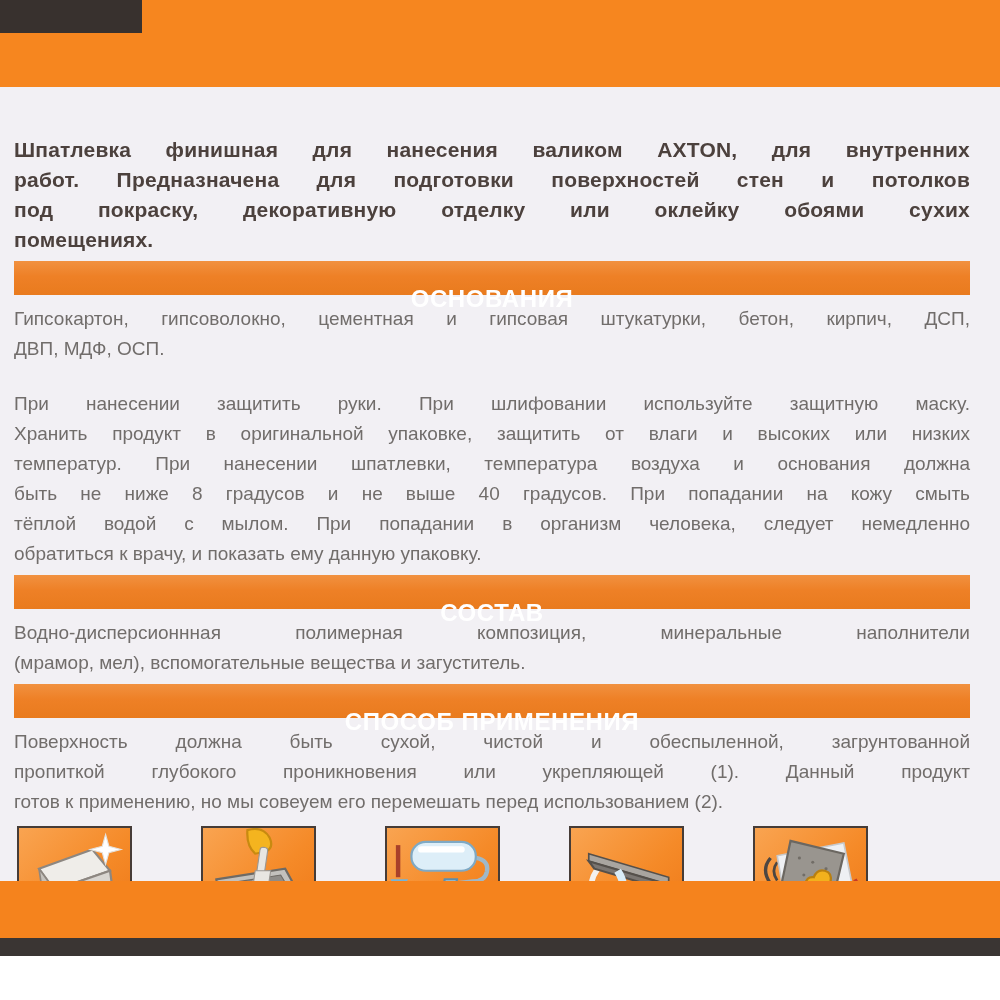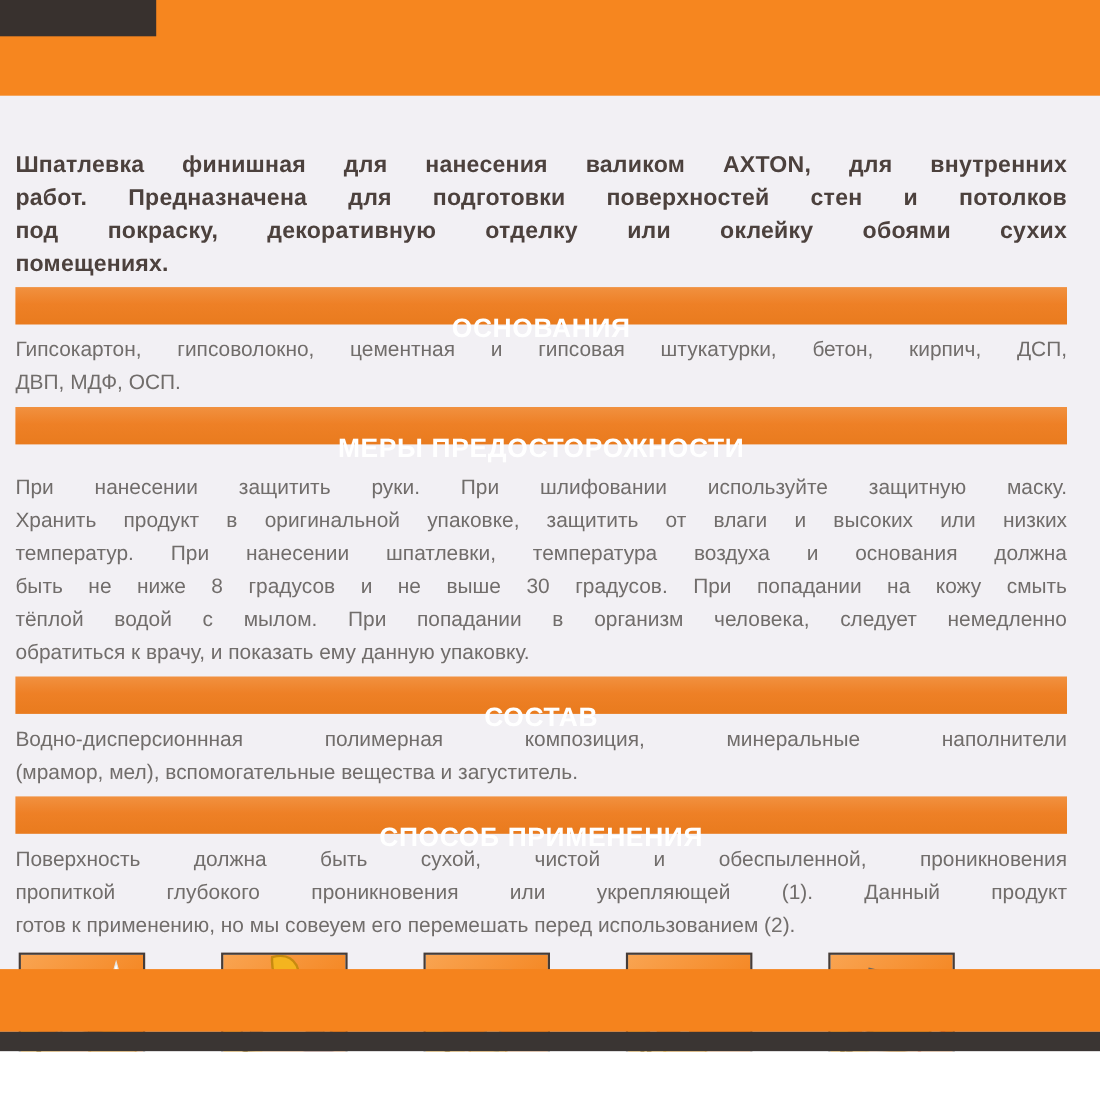--- a/index.html
+++ b/index.html
@@ -57,49 +57,46 @@
       <div class="band">
         <span class="band-title">ОСНОВАНИЯ</span>
       </div>
       <p class="para">
         <span class="ln j">Гипсокартон, гипсоволокно, цементная и гипсовая штукатурки, бетон, кирпич, ДСП,</span>
         <span class="ln">ДВП, МДФ, ОСП.</span>
       </p>
     </div>
 
     <div class="section">
-      <div class="band">
-        <span class="band-title">МЕРЫ ПРЕДОСТОРОЖНОСТИ</span>
-      </div>
       <p class="para tight">
         <span class="ln j">При нанесении защитить руки. При шлифовании используйте защитную маску.</span>
         <span class="ln j">Хранить продукт в оригинальной упаковке, защитить от влаги и высоких или низких</span>
         <span class="ln j">температур. При нанесении шпатлевки, температура воздуха и основания должна</span>
-        <span class="ln j">быть не ниже 8 градусов и не выше 30 градусов. При попадании на кожу смыть</span>
+        <span class="ln j">быть не ниже 8 градусов и не выше 40 градусов. При попадании на кожу смыть</span>
         <span class="ln j">тёплой водой с мылом. При попадании в организм человека, следует немедленно</span>
         <span class="ln">обратиться к врачу, и показать ему данную упаковку.</span>
       </p>
     </div>
 
     <div class="section">
       <div class="band">
         <span class="band-title">СОСТАВ</span>
       </div>
       <p class="para">
         <span class="ln j">Водно-дисперсионнная полимерная композиция, минеральные наполнители</span>
         <span class="ln">(мрамор, мел), вспомогательные вещества и загуститель.</span>
       </p>
     </div>
 
     <div class="section">
       <div class="band">
         <span class="band-title">СПОСОБ ПРИМЕНЕНИЯ</span>
       </div>
       <p class="para">
-        <span class="ln j">Поверхность должна быть сухой, чистой и обеспыленной, проникновения</span>
+        <span class="ln j">Поверхность должна быть сухой, чистой и обеспыленной, загрунтованной</span>
         <span class="ln j">пропиткой глубокого проникновения или укрепляющей (1). Данный продукт</span>
         <span class="ln">готов к применению, но мы совеуем его перемешать перед использованием (2).</span>
       </p>
     </div>
 
     <div class="steps">
 
       <div class="step">
         <svg viewBox="0 0 100 100" preserveAspectRatio="none">
           <circle cx="30" cy="78" r="1.6" fill="#c9c5bf"></circle>

